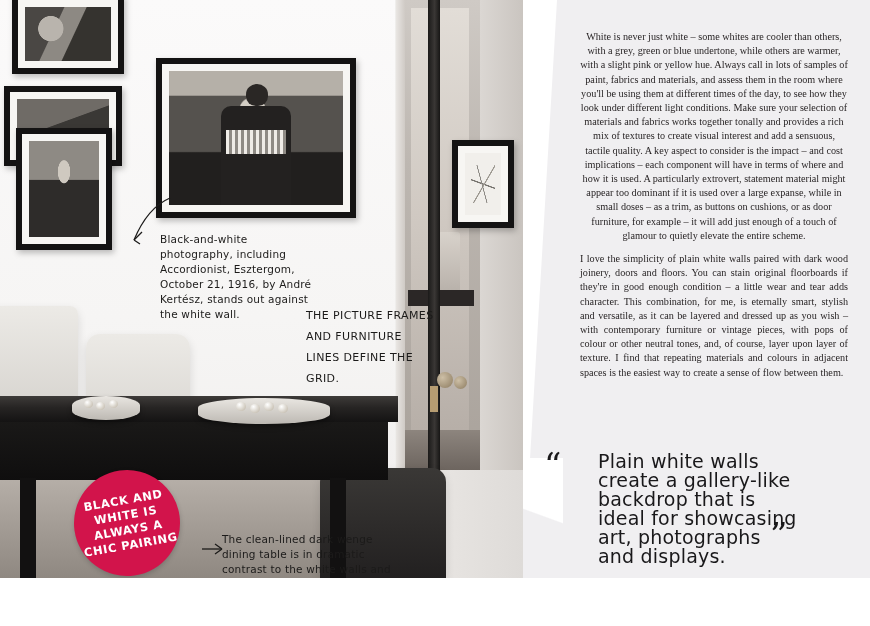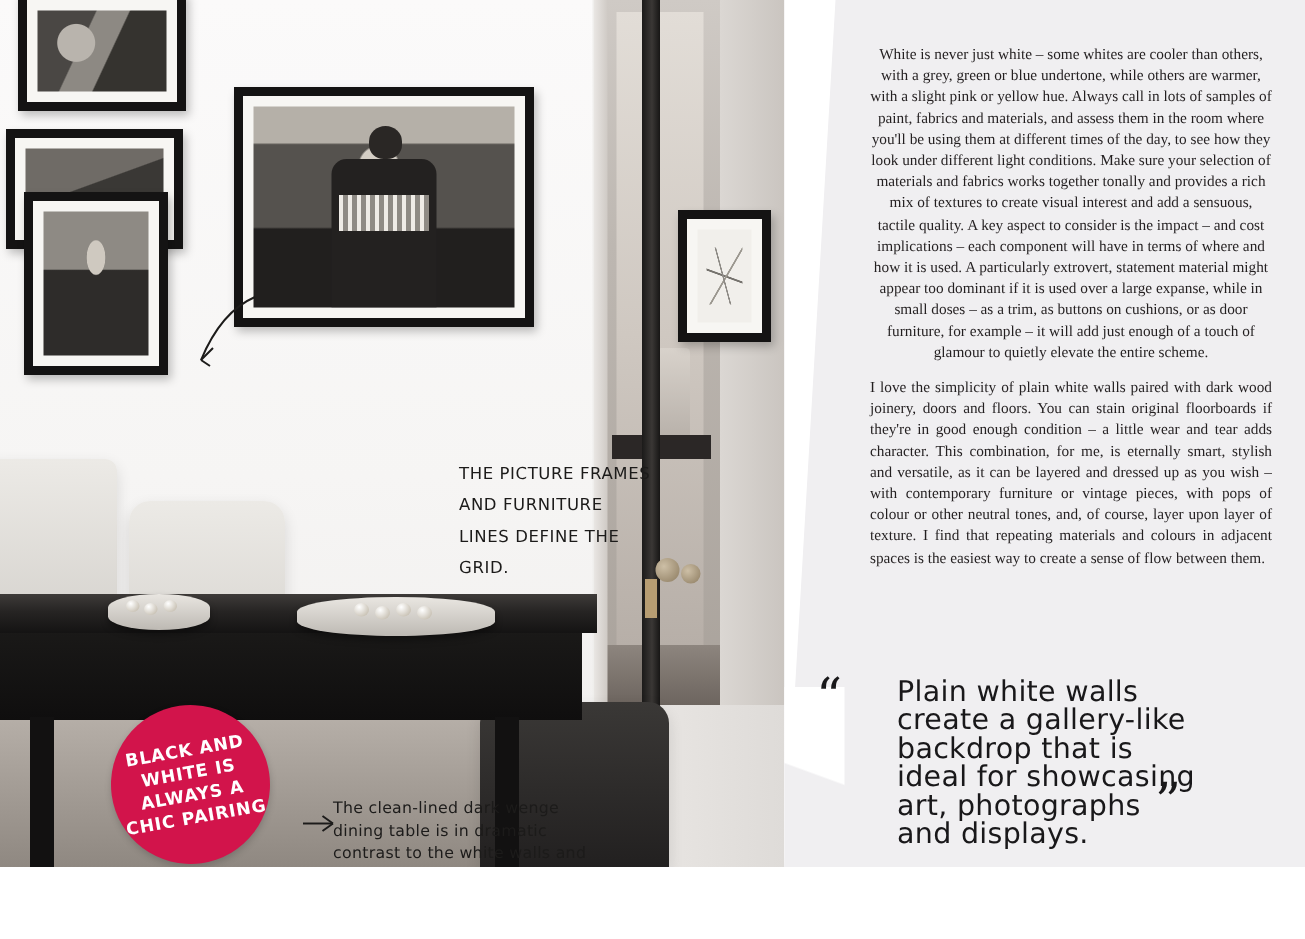--- a/index.html
+++ b/index.html
@@ -369,20 +369,21 @@
     <div class="pebbles" style="left:109px;top:400px;width:9px;height:8px;"></div>
     <div class="pebbles" style="left:236px;top:402px;width:10px;height:9px;"></div>
     <div class="pebbles" style="left:250px;top:404px;width:10px;height:9px;"></div>
     <div class="pebbles" style="left:264px;top:402px;width:10px;height:9px;"></div>
     <div class="pebbles" style="left:278px;top:404px;width:10px;height:9px;"></div>
 
     <div class="red-badge">
       <span>BLACK AND WHITE IS ALWAYS A CHIC PAIRING</span>
     </div>
 
+    <div class="hand note-photo">Black-and-white photography, including Accordionist, Esztergom, October 21, 1916, by André Kertész, stands out against the white wall.</div>
 
     <div class="hand note-grid">THE PICTURE FRAMES AND FURNITURE LINES DEFINE THE GRID.</div>
 
     <div class="hand note-table">The clean-lined dark wenge dining table is in dramatic contrast to the white walls and echoes the picture frames.</div>
 
     <div class="arrow" style="left:126px;top:196px;">
       <svg width="46" height="52" viewBox="0 0 46 52">
         <path d="M44 2 C30 8 18 20 8 44" stroke="#1c1b1a" stroke-width="1.3" fill="none"></path>
         <path d="M8 44 L16 36 M8 44 L14 48" stroke="#1c1b1a" stroke-width="1.3" fill="none"></path>
       </svg>

